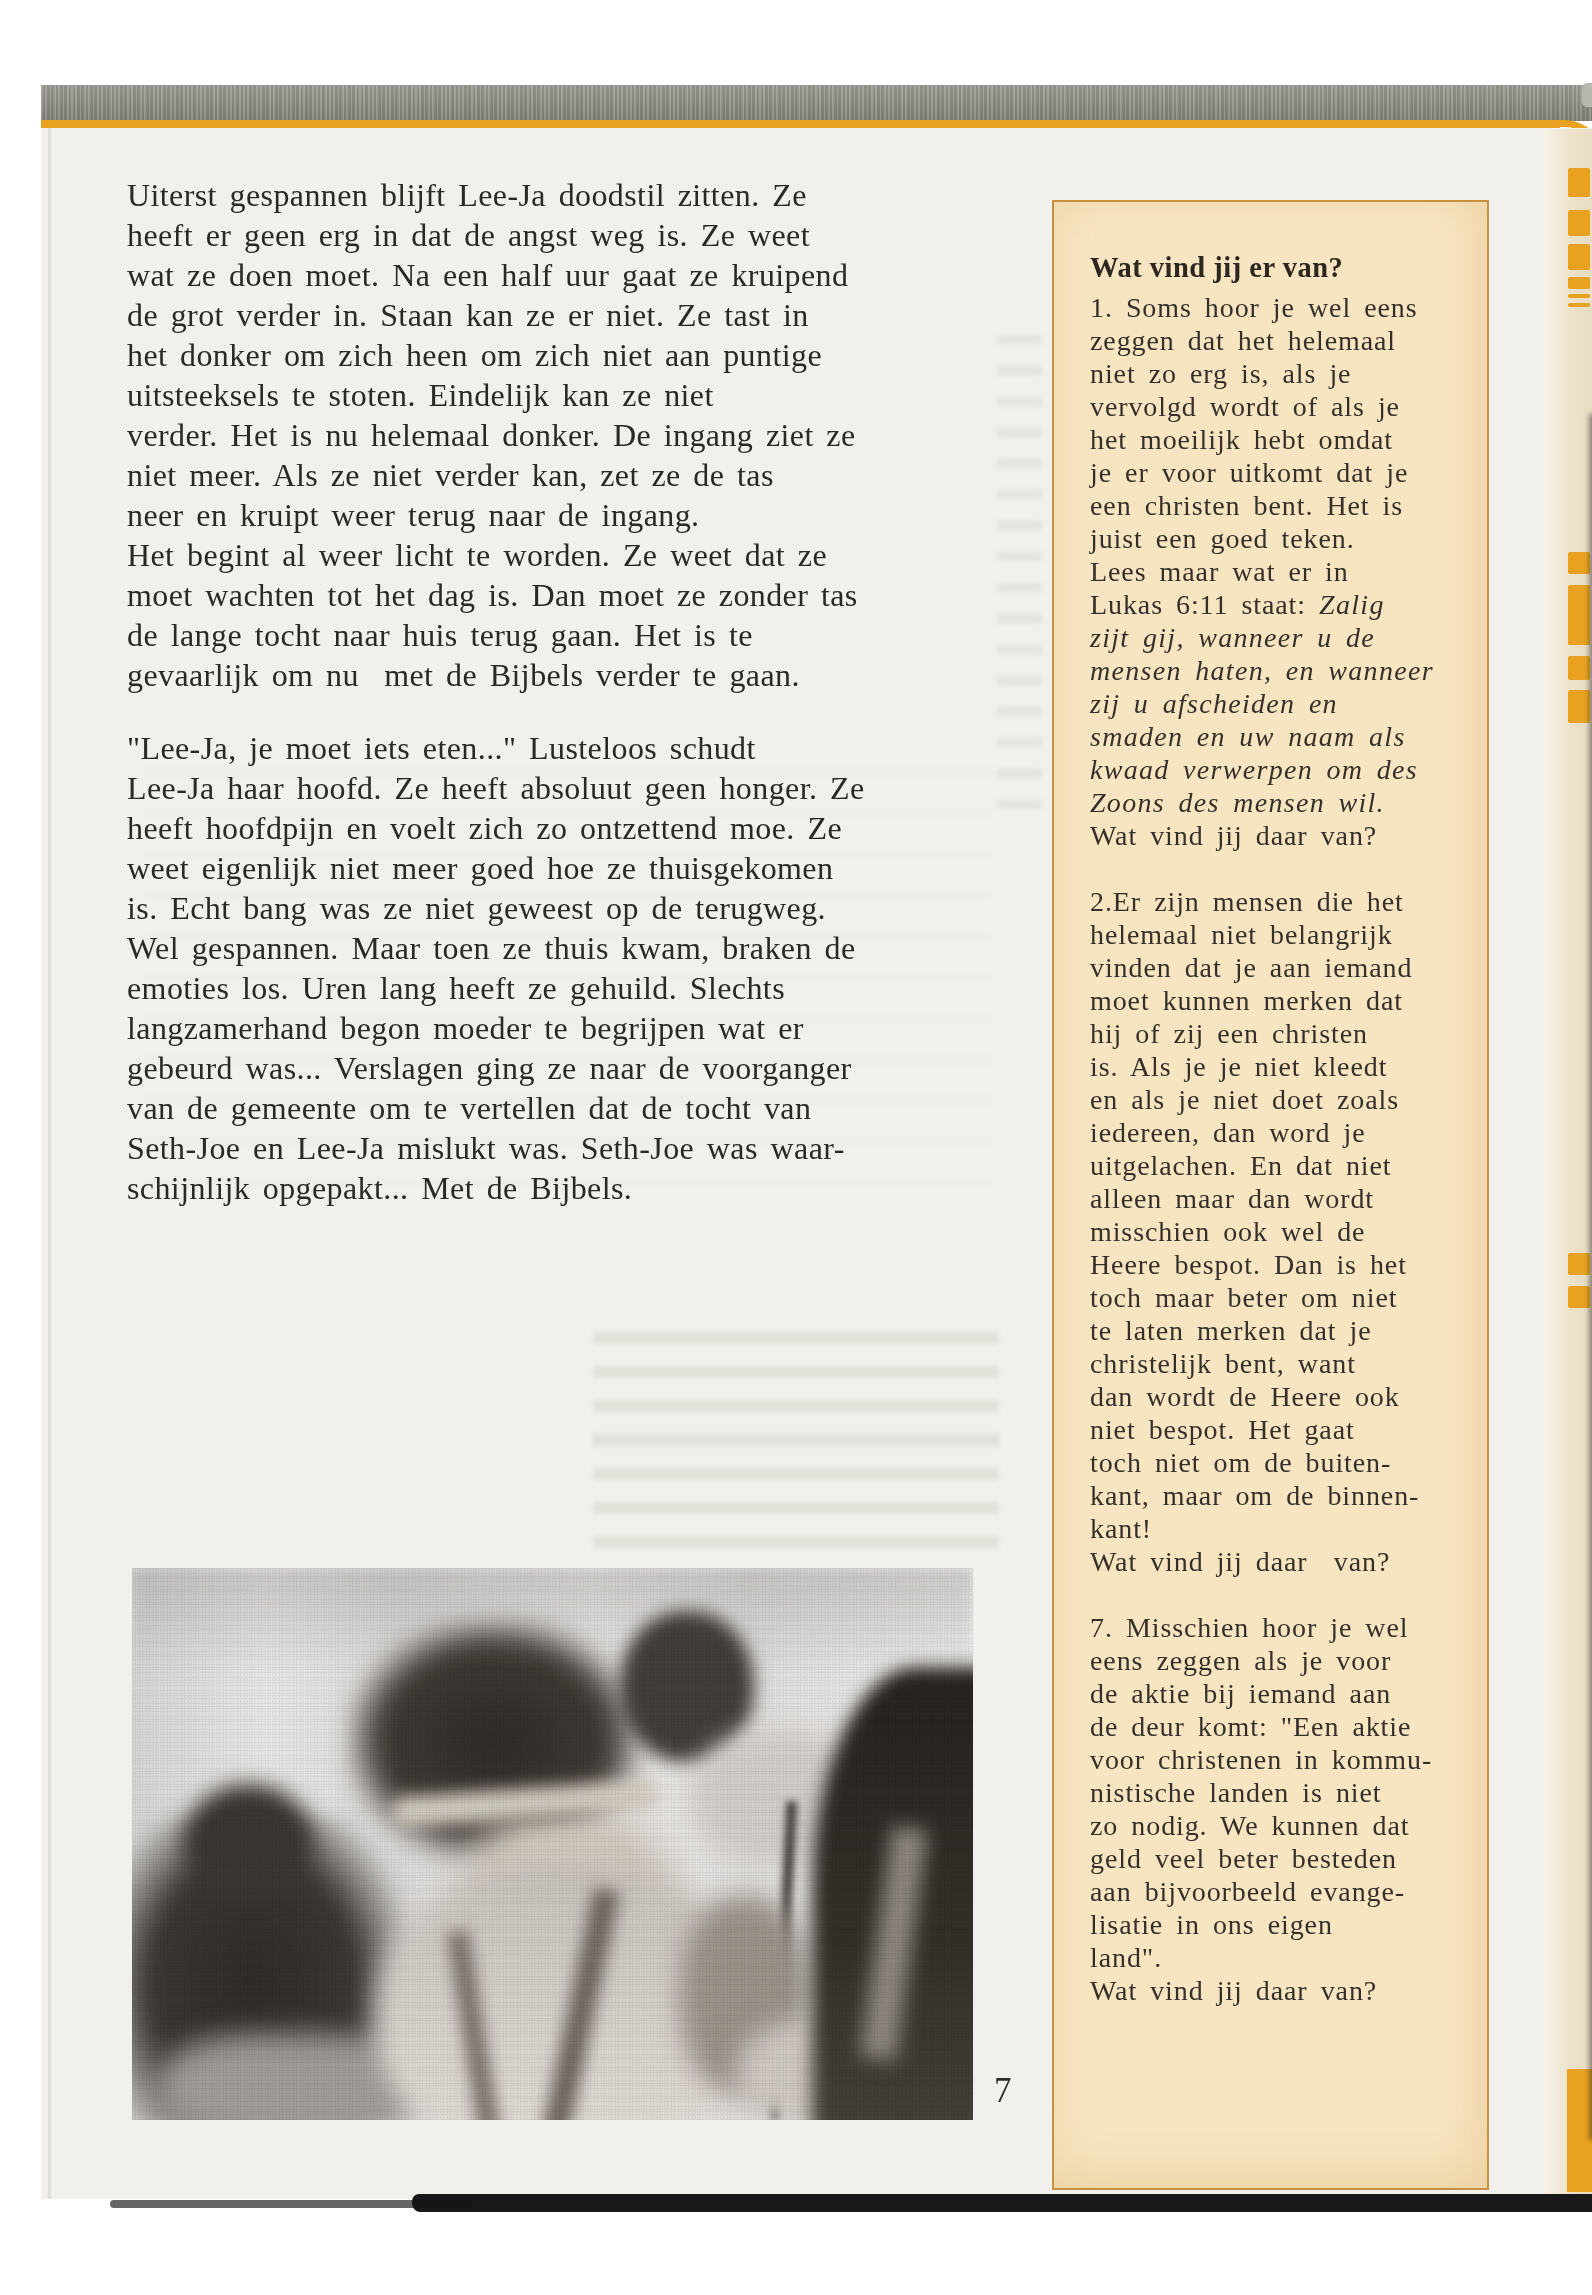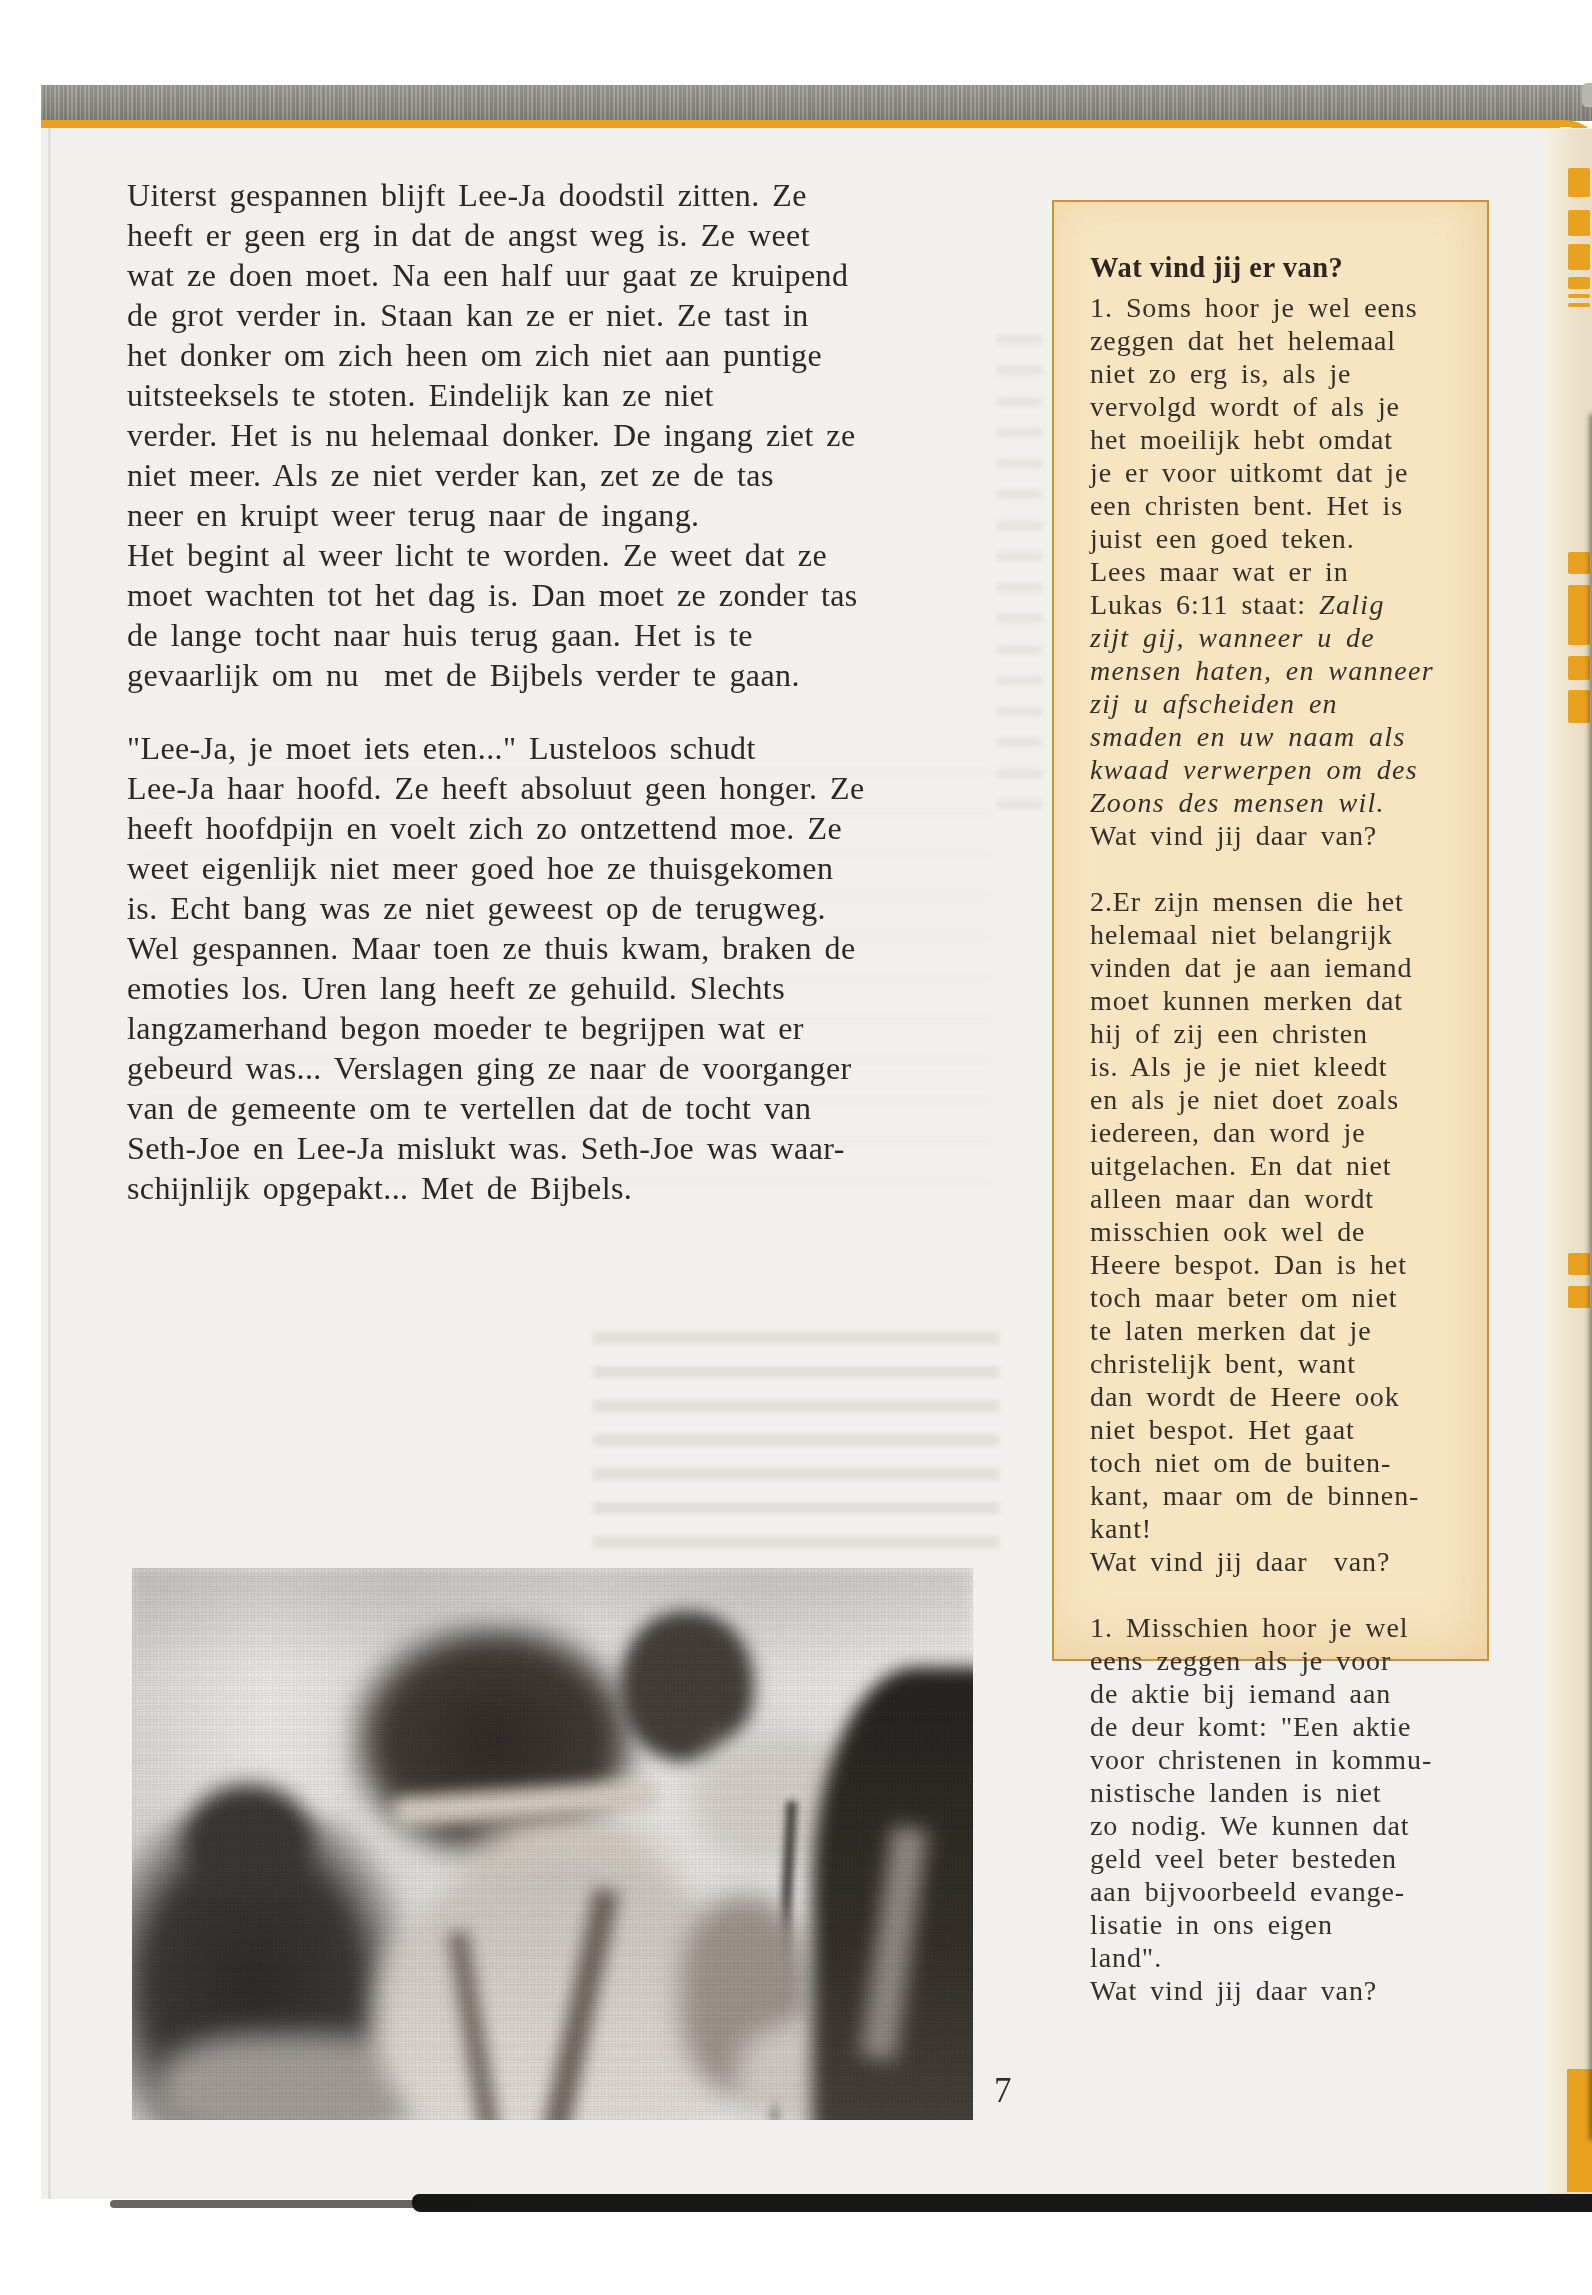--- a/index.html
+++ b/index.html
@@ -37,21 +37,21 @@
 
   .ghost{position:absolute;filter:blur(2.6px);pointer-events:none;}
   .ghost-a{left:552px;top:1204px;width:406px;height:237px;
       background:repeating-linear-gradient(180deg,rgba(112,118,96,.13) 0 12px,rgba(0,0,0,0) 12px 34px);}
   .ghost-b{left:956px;top:207px;width:45px;height:483px;
       background:repeating-linear-gradient(180deg,rgba(112,118,96,.10) 0 8.6px,rgba(0,0,0,0) 8.6px 31px);}
   .ghost-c{left:104px;top:639px;width:846px;height:431px;opacity:.35;
       background:repeating-linear-gradient(180deg,rgba(120,124,104,.06) 0 11.2px,rgba(0,0,0,0) 11.2px 41px);}
 
   
-  .sidebar-box{position:absolute;left:1011px;top:72px;width:437px;height:1461px;box-sizing:border-box;
+  .sidebar-box{position:absolute;left:1011px;top:72px;width:437px;height:1990px;box-sizing:border-box;
       background:var(--sidebar-bg,#f7e5c2);border:2.6px solid var(--sidebar-border,#c9913f);
       padding:48px 26px 0 36px;box-shadow:inset 0 -21.6px 52px rgba(205,150,60,.14), inset -15.5px 0 35px rgba(205,150,60,.10);}
   .sidebar-heading{font-weight:bold;font-size:28.5px;line-height:36px;letter-spacing:0.5px;color:#2e2720;margin:0 0 5.2px 0;}
   .sb-p{margin:0;font-size:28px;line-height:33px;letter-spacing:0.9px;word-spacing:5.2px;
       color:#35302a;white-space:pre-wrap;}
   .sb-p + .sb-p{margin-top:33px;}
   .sb-p em{font-style:italic;letter-spacing:1.3px;}
 
   
   .photo{position:absolute;left:91px;top:1440px;width:841px;height:552px;overflow:hidden;
@@ -159,21 +159,21 @@
 Heere bespot. Dan is het
 toch maar beter om niet
 te laten merken dat je
 christelijk bent, want
 dan wordt de Heere ook
 niet bespot. Het gaat
 toch niet om de buiten-
 kant, maar om de binnen-
 kant!
 Wat vind jij daar  van?</p>
-      <p class="sb-p">1. Misschien hoor je wel
+      <p class="sb-p">7. Misschien hoor je wel
 eens zeggen als je voor
 de aktie bij iemand aan
 de deur komt: "Een aktie
 voor christenen in kommu-
 nistische landen is niet
 zo nodig. We kunnen dat
 geld veel beter besteden
 aan bijvoorbeeld evange-
 lisatie in ons eigen
 land".

